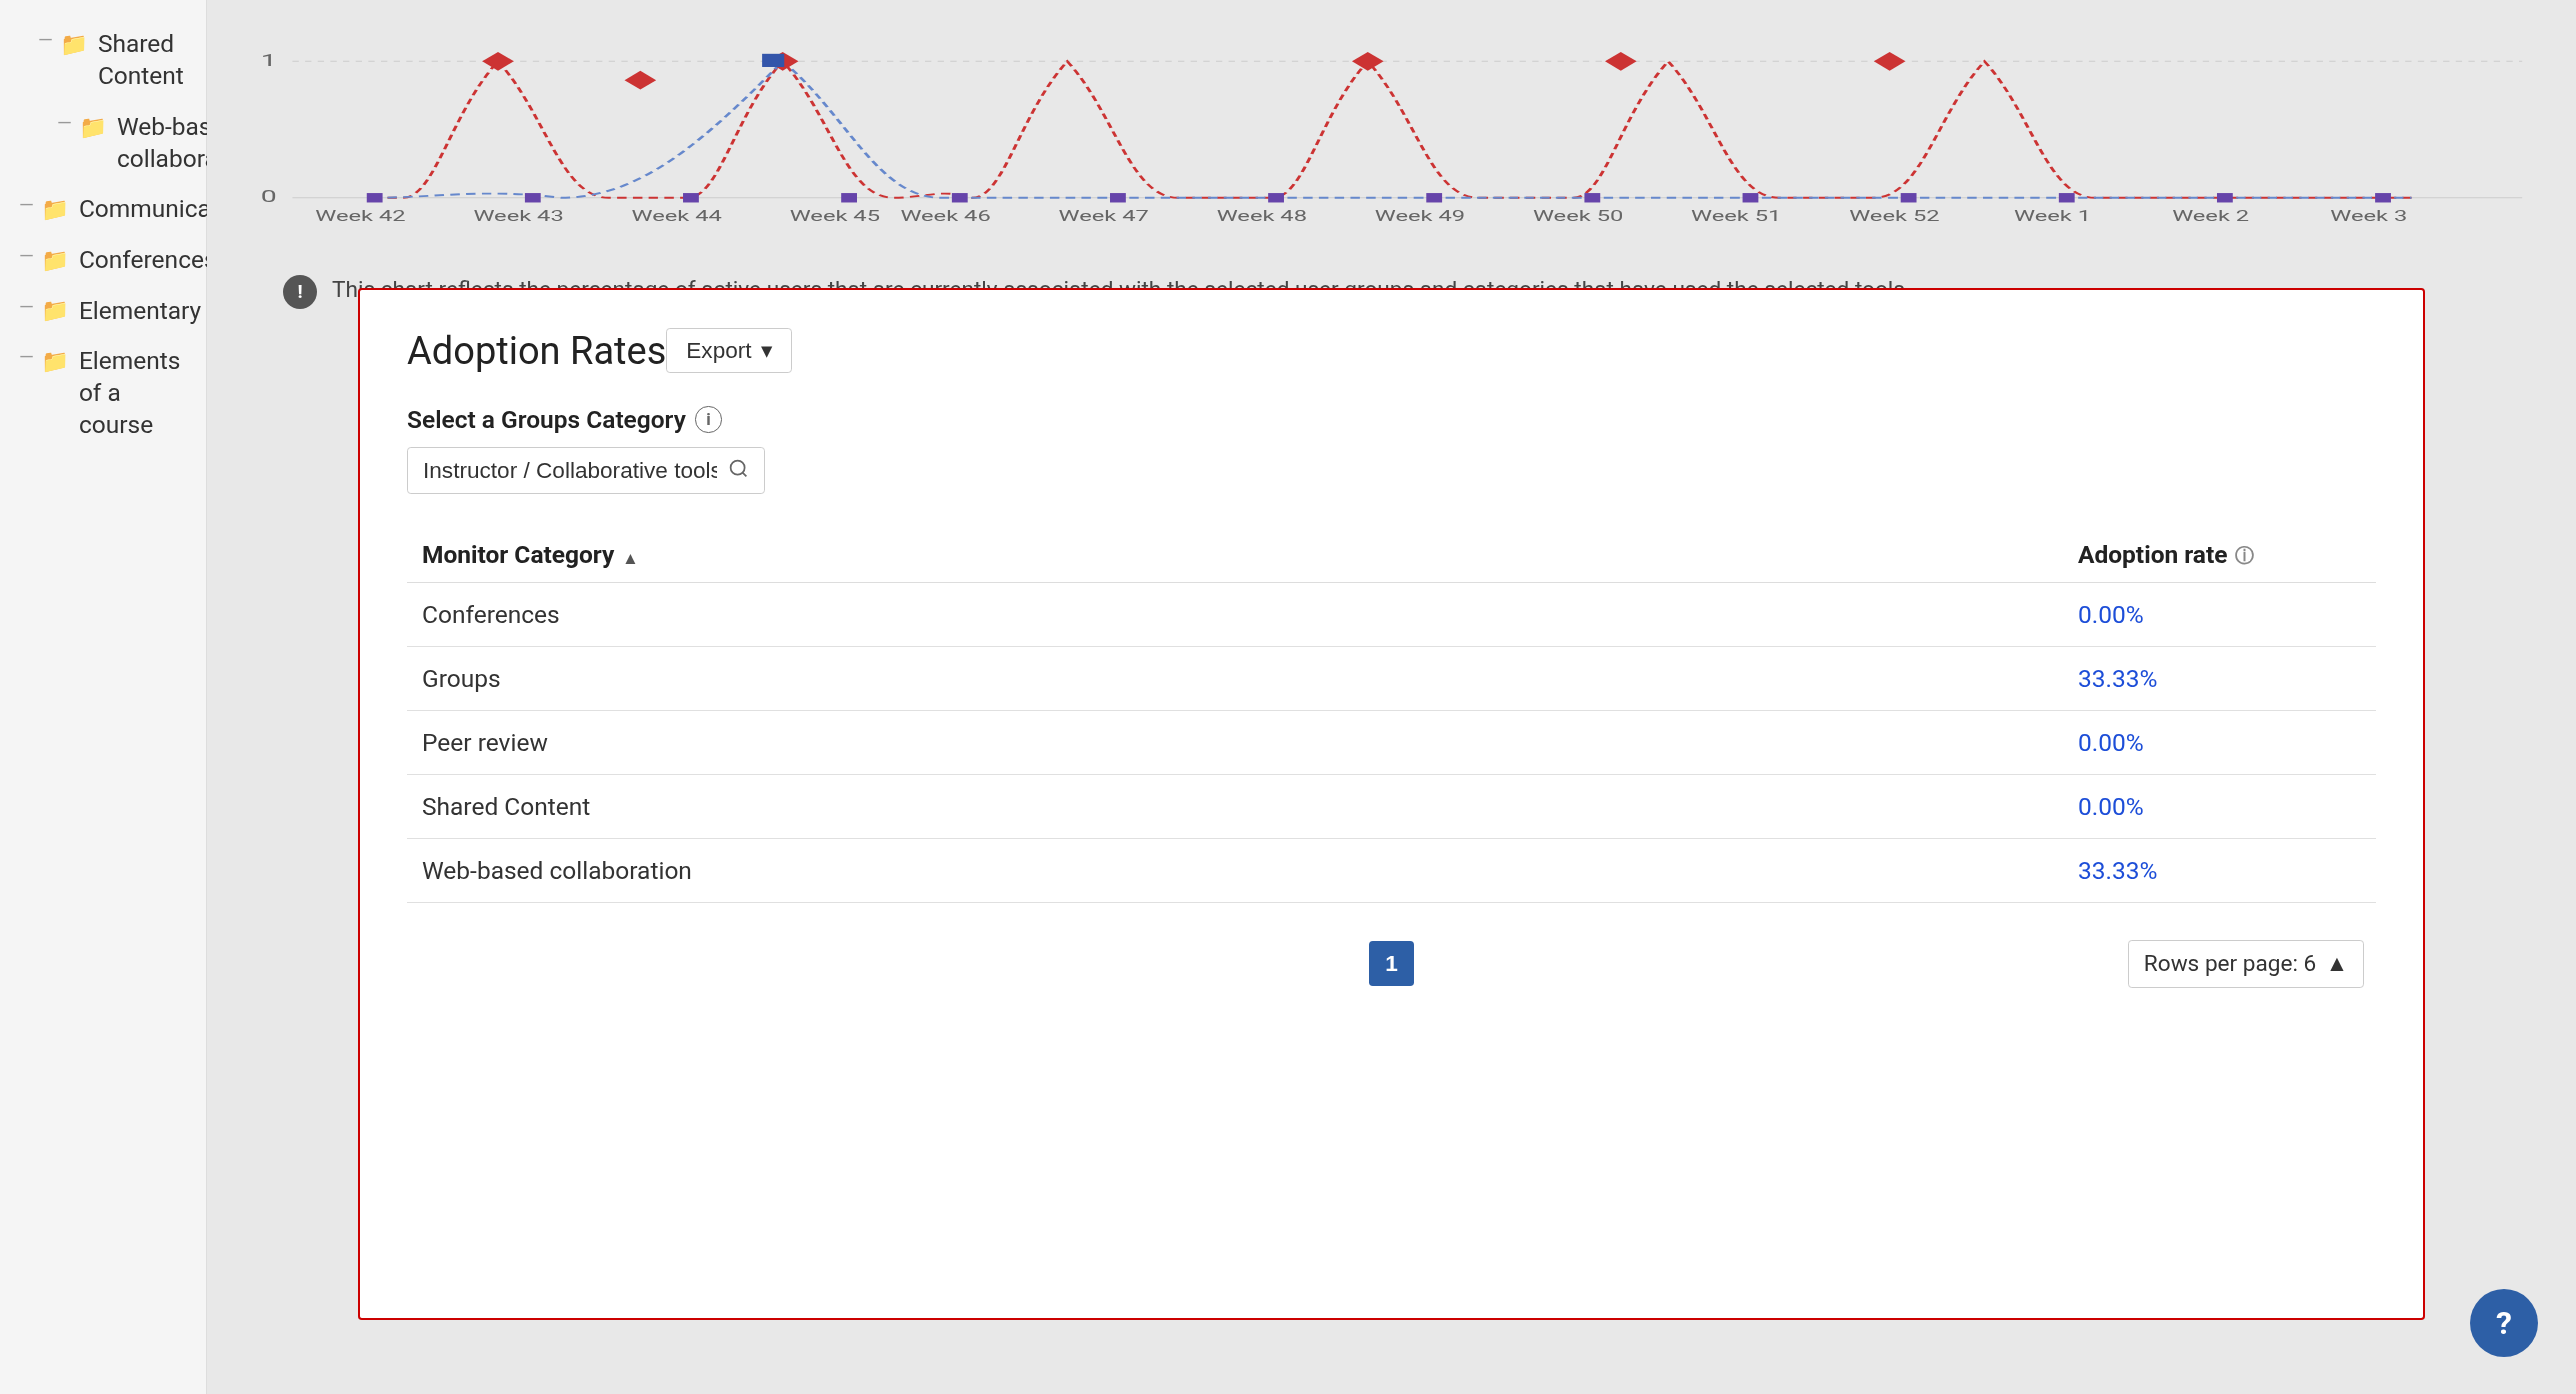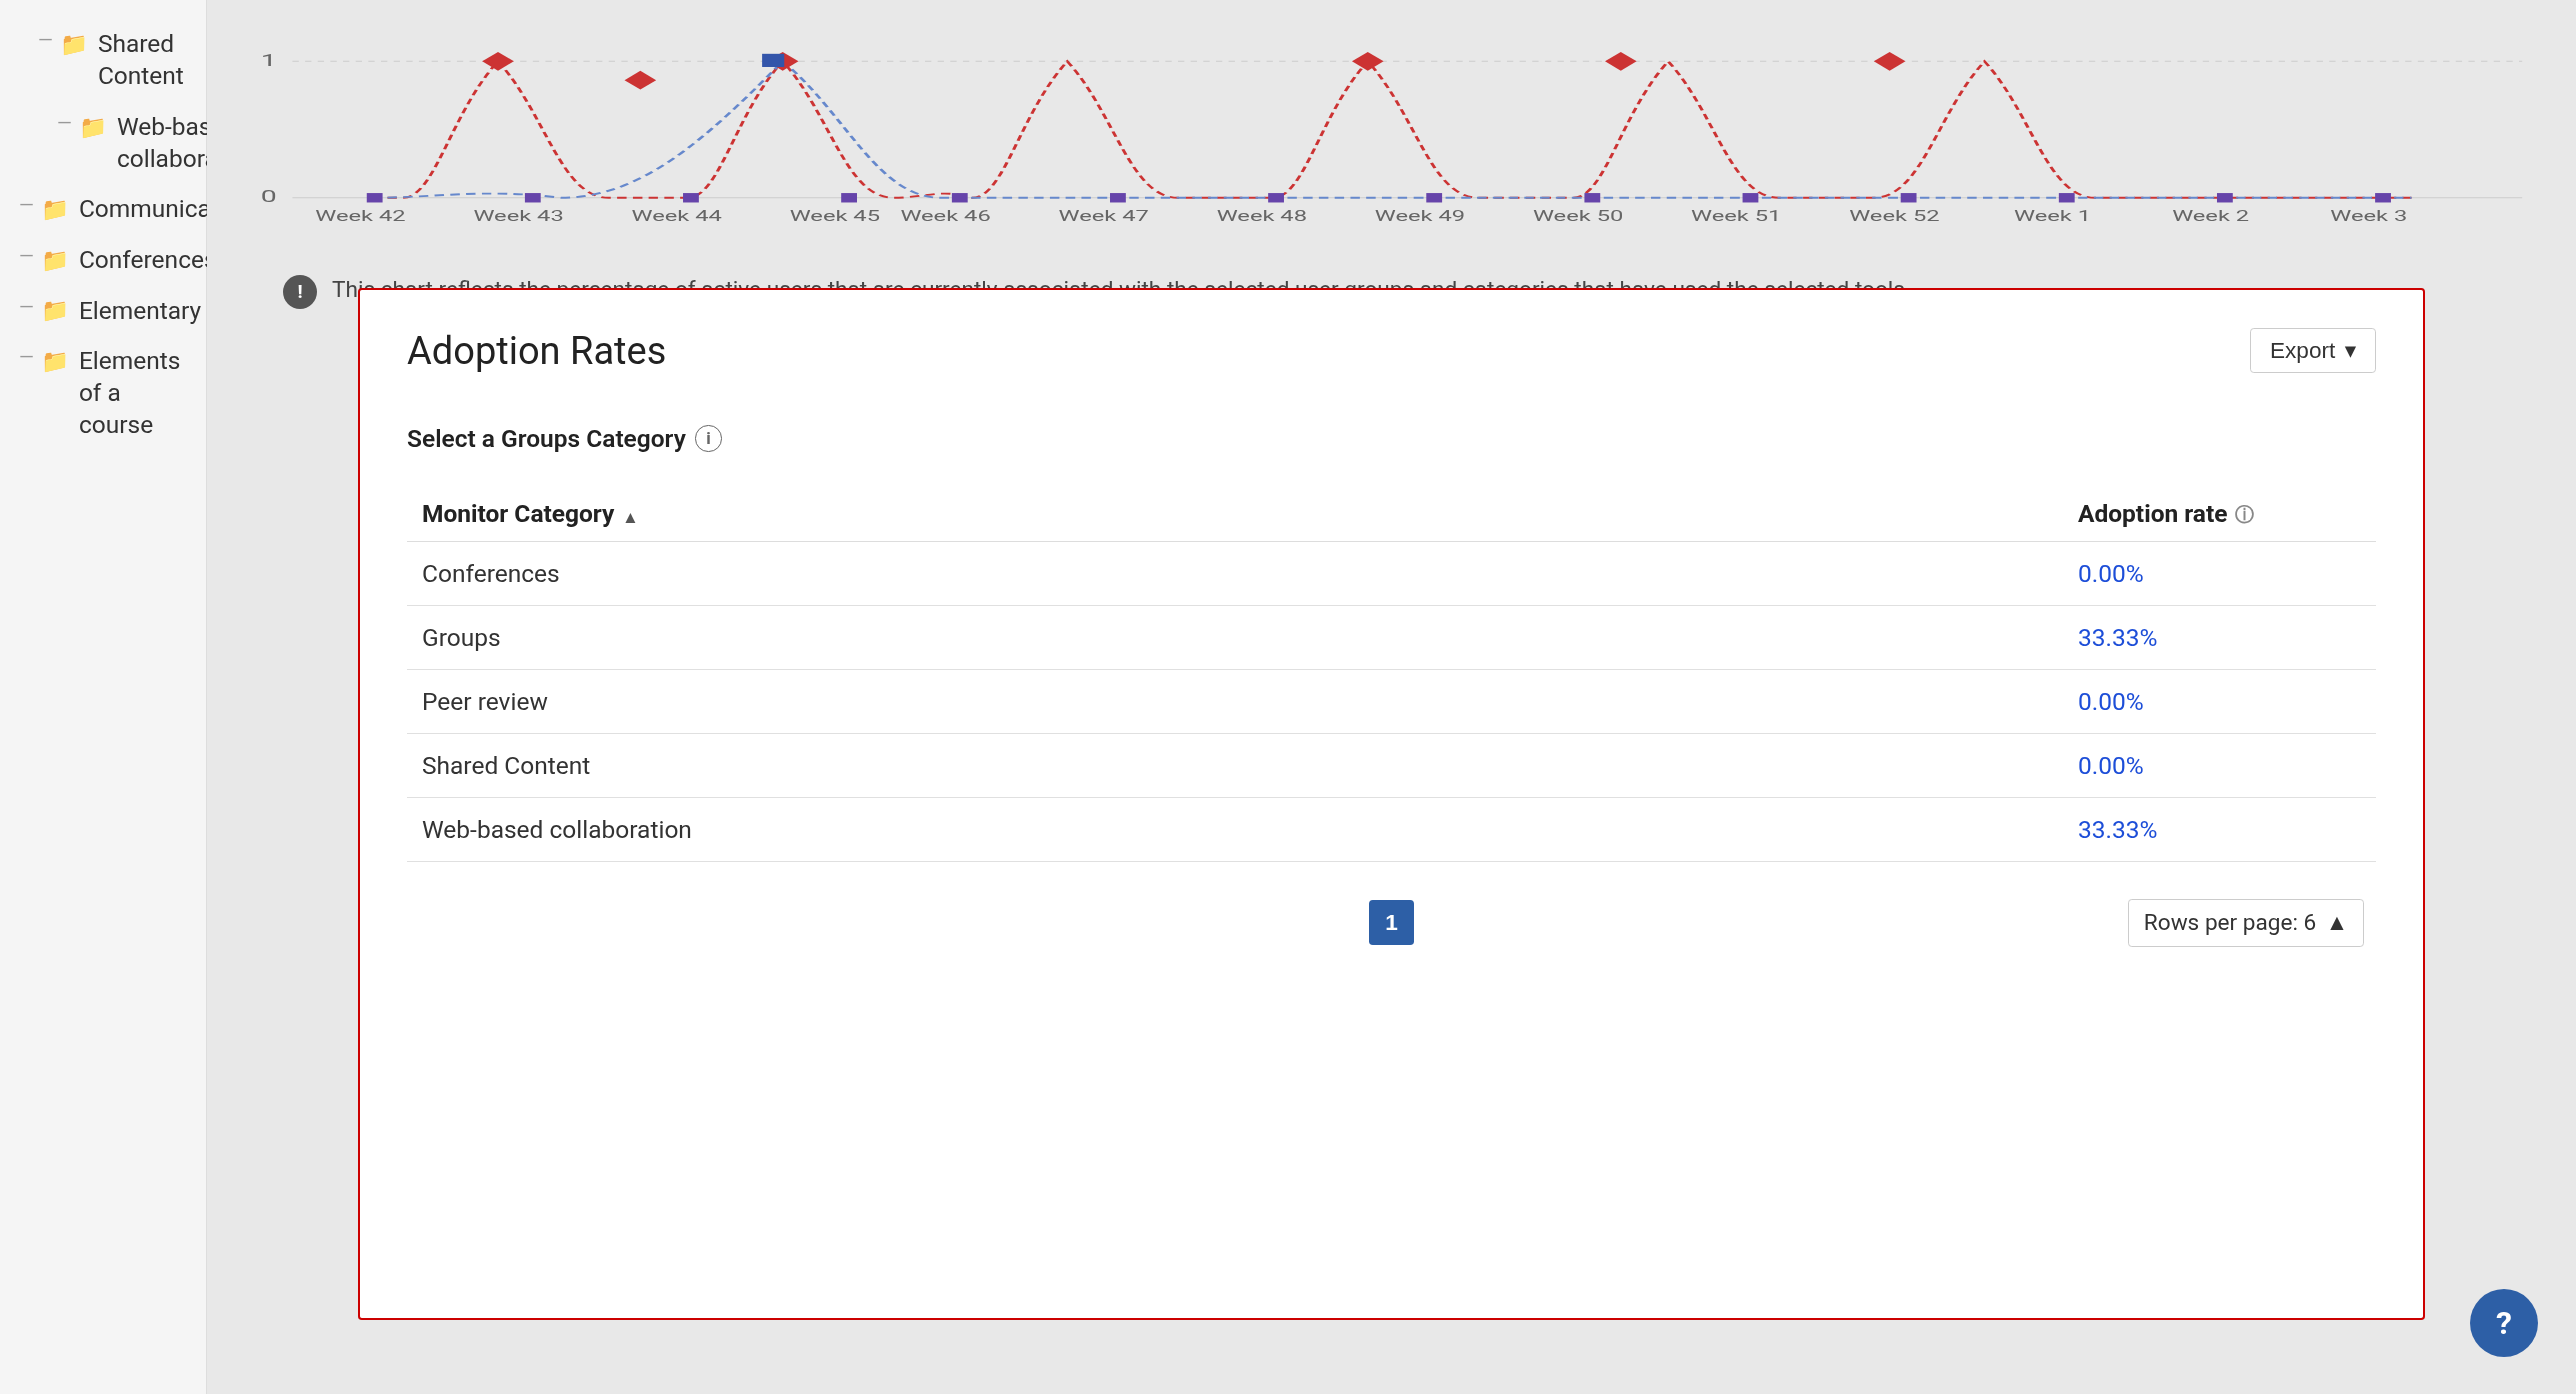--- a/index.html
+++ b/index.html
@@ -108,23 +108,22 @@
       bottom: 75px;
       background: white;
       border: 2.8px solid #cc0000;
       border-radius: 3.8px;
       padding: 38px 47px;
       overflow: hidden;
     }
 
     .card-header {
       display: flex;
-      justify-content: space-between;
-      align-items: center;
-      margin-bottom: 51px;
+      align-items: center;
+      margin-bottom: 32px;
     }
     .card-title {
       font-size: 38px;
       font-weight: 400;
       color: #222;
     }
     .export-btn {
       display: flex;
       align-items: center;
       gap: 9.4px;
@@ -382,20 +381,29 @@
         <span>Export</span>
         <span>▾</span>
       </button>
     </div>
 
     <div class="monitor-category-section">
       <div class="monitor-label">
         <span>Select a Groups Category</span>
         <div class="info-circle">i</div>
       </div>
+      <div class="search-box">
+        <input type="text" value="Instructor / Collaborative tools" style="">
+        <span class="search-icon-svg">
+          <svg width="21" height="21" viewBox="0 0 24 24" fill="none" stroke="#666" stroke-width="2">
+            <circle cx="11" cy="11" r="8"></circle>
+            <line x1="21" y1="21" x2="16.65" y2="16.65"></line>
+          </svg>
+        </span>
+      </div>
     </div>
 
     <div class="table-container">
       <div class="table-header">
         <div class="col-header">
           <span>Monitor Category</span>
           <span class="sort-icon">▲</span>
         </div>
         <div class="col-header">
           <span>Adoption rate</span>

